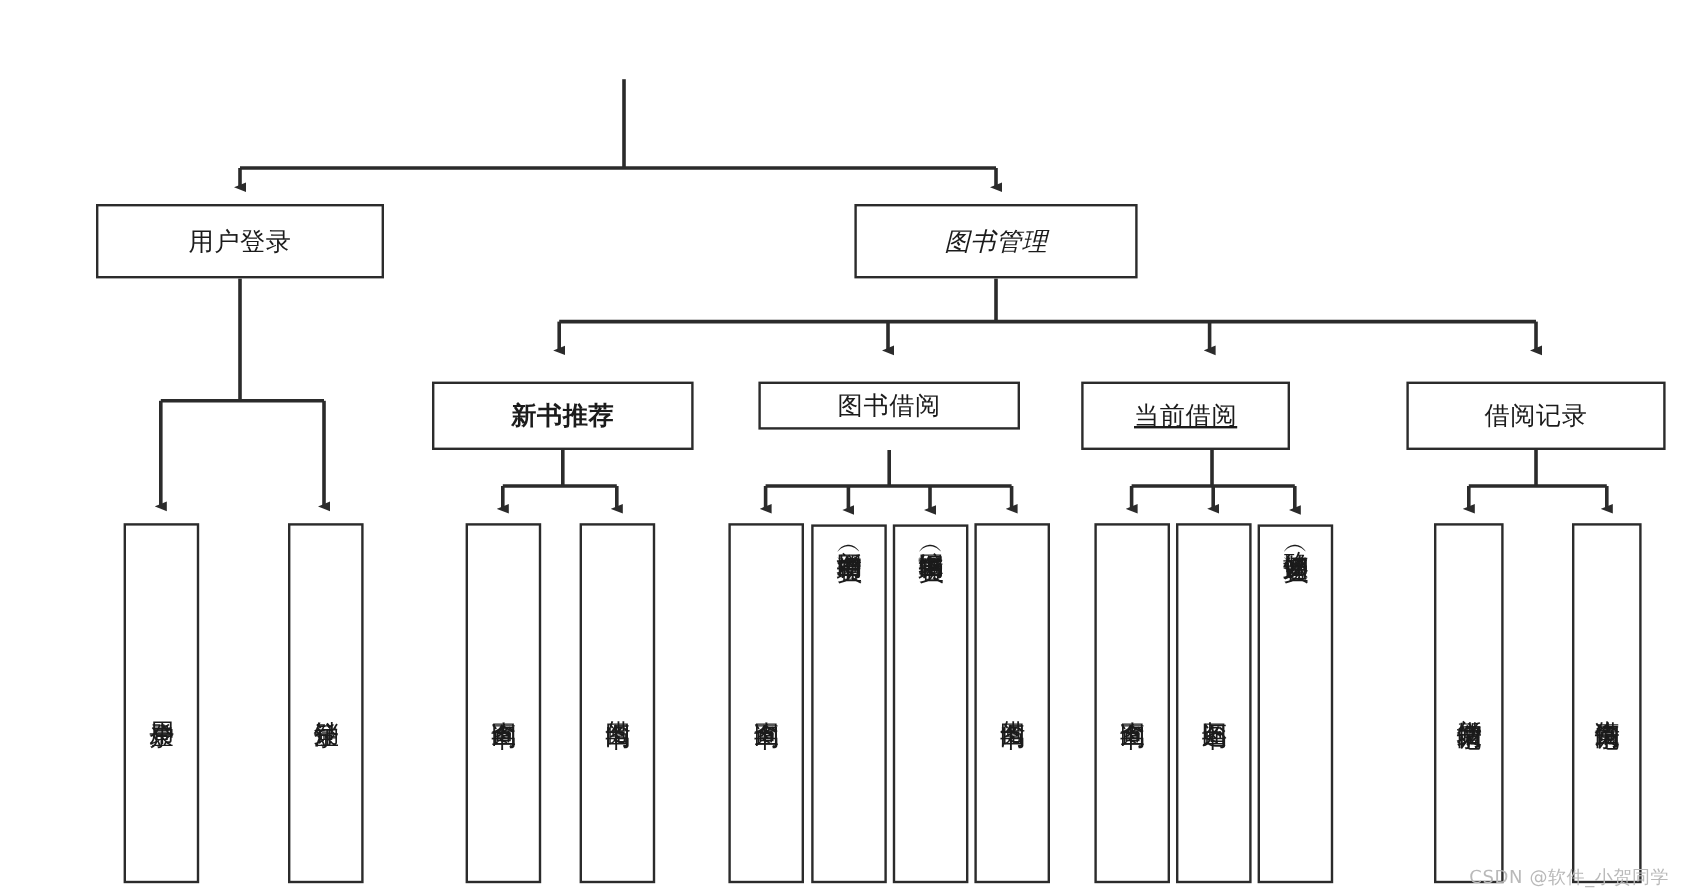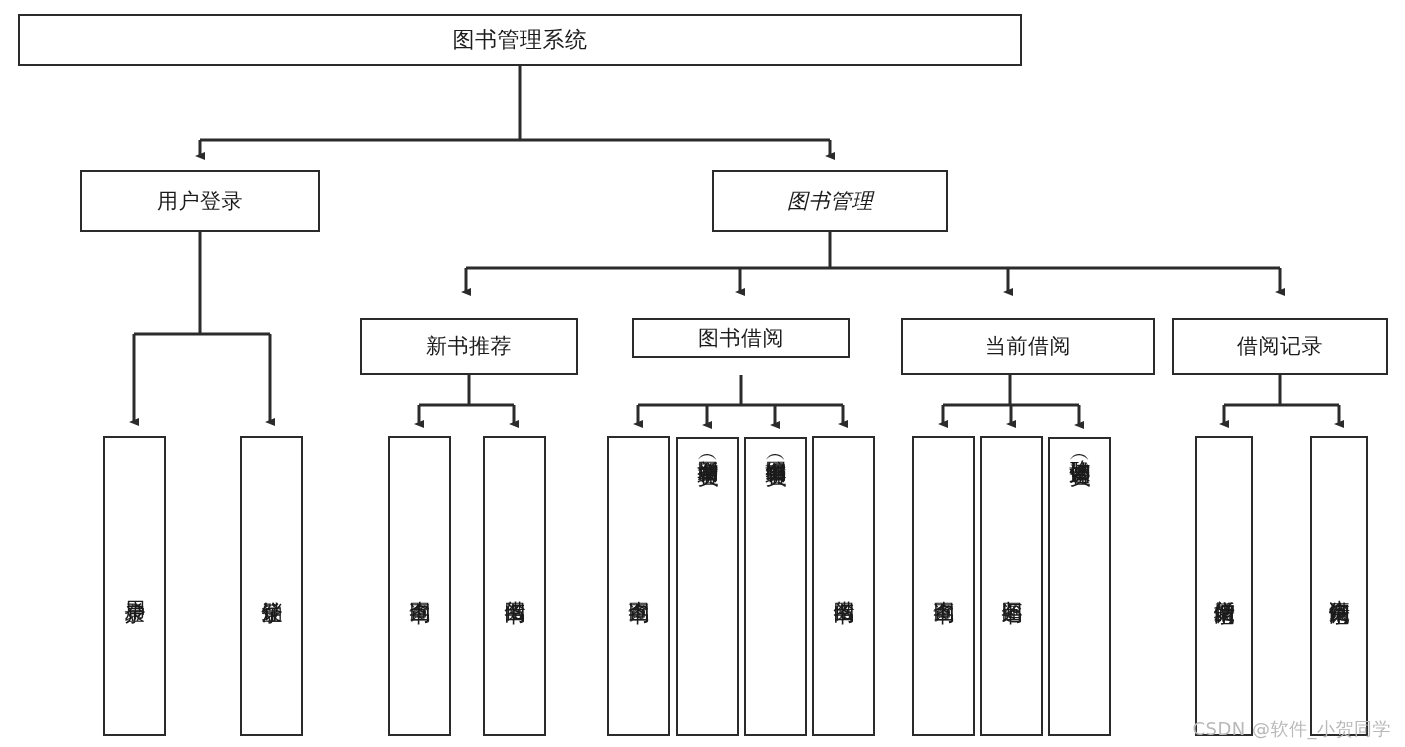--- a/index.html
+++ b/index.html
@@ -59,21 +59,21 @@
   .node.vert.top .label {
     align-self: flex-start;
   }
   .node.vert.top {
     align-items: flex-start;
   }
   #watermark {
     position: absolute;
     right: 14px;
     bottom: 6px;
-    font-size: 18px;
+    font-size: 15px;
     color: #b9b9b9;
     letter-spacing: 0.5px;
     white-space: nowrap;
   }
 </style>
 </head>
 <body>
 
 <div id="canvas">
 
@@ -121,40 +121,37 @@
       <path d="M1011,405 L1011,424" marker-end="url(#arrow)"></path>
       <path d="M1079,405 L1079,425" marker-end="url(#arrow)"></path>
 
       <path d="M1280,375 L1280,405"></path>
       <path d="M1224,405 L1339,405"></path>
       <path d="M1224,405 L1224,424" marker-end="url(#arrow)"></path>
       <path d="M1339,405 L1339,424" marker-end="url(#arrow)"></path>
     </g>
   </svg>
 
-  <div class="node root" id="node-root" style="left: 18px; top: 14px; width: 1004px; height: 52px;">
-    <span class="label">图书管理系统</span>
-  </div>
 
   <div id="level2-layer">
       <div class="node " style="left: 80px; top: 170px; width: 240px; height: 62px;">
         <span class="label">用户登录</span>
       </div>
       <div class="node " style="left: 712px; top: 170px; width: 236px; height: 62px; font-style: italic;">
         <span class="label">图书管理</span>
       </div>
     </div>
   <div id="level3-layer">
-      <div class="node " style="left: 360px; top: 318px; width: 218px; height: 57px;">
+      <div class="node " style="left: 360px; top: 318px; width: 218px; height: 57px; font-weight: bold;">
         <span class="label">新书推荐</span>
       </div>
       <div class="node " style="left: 632px; top: 318px; width: 218px; height: 40px;">
         <span class="label">图书借阅</span>
       </div>
-      <div class="node " style="left: 901px; top: 318px; width: 254px; height: 57px;">
+      <div class="node " style="left: 901px; top: 318px; width: 174px; height: 57px; text-decoration: underline;">
         <span class="label">当前借阅</span>
       </div>
       <div class="node " style="left: 1172px; top: 318px; width: 216px; height: 57px;">
         <span class="label">借阅记录</span>
       </div>
     </div>
   <div id="leaves-layer">
       <div class="node vert" style="left: 103px; top: 436px; width: 63px; height: 300px;">
         <span class="label">用户登录</span>
       </div>

